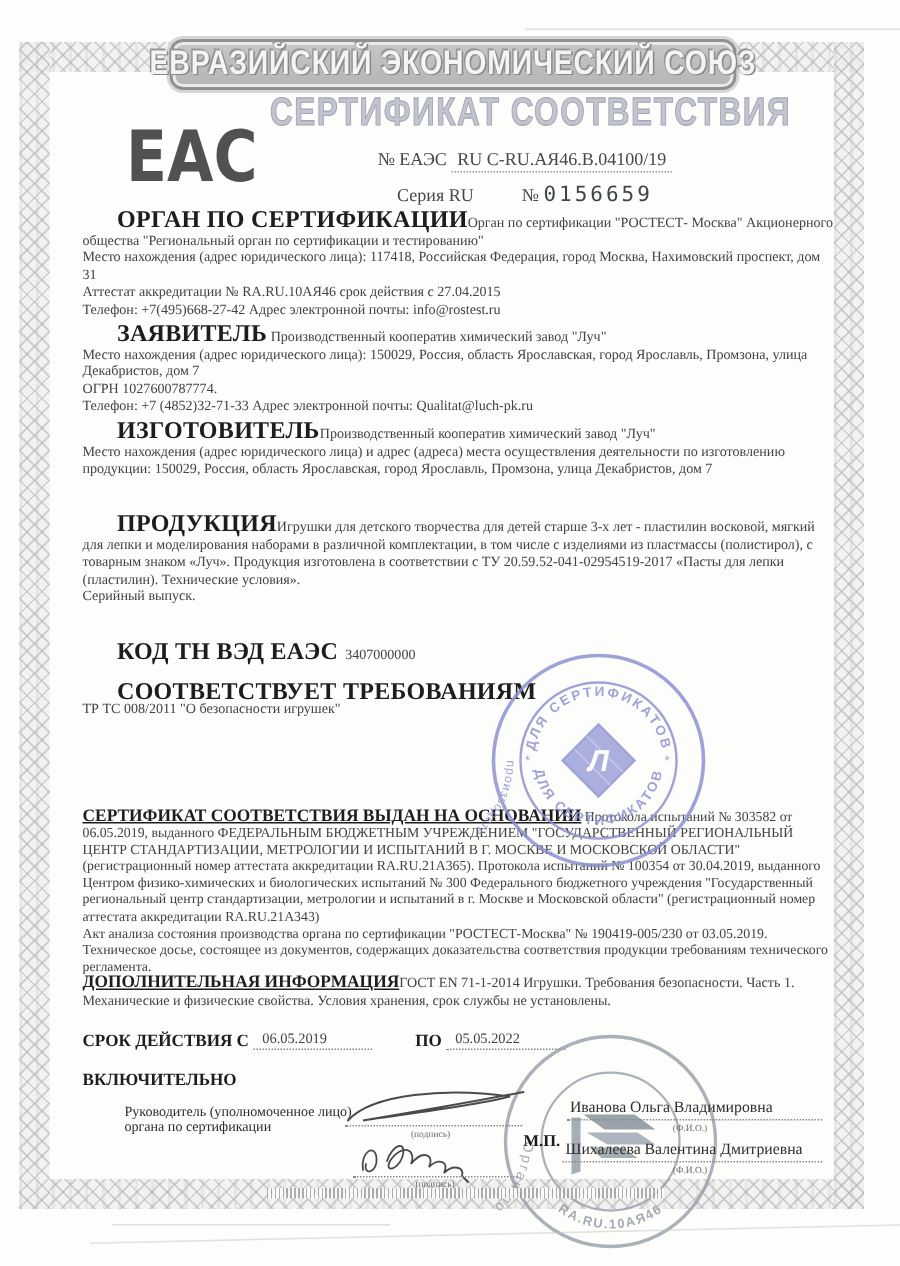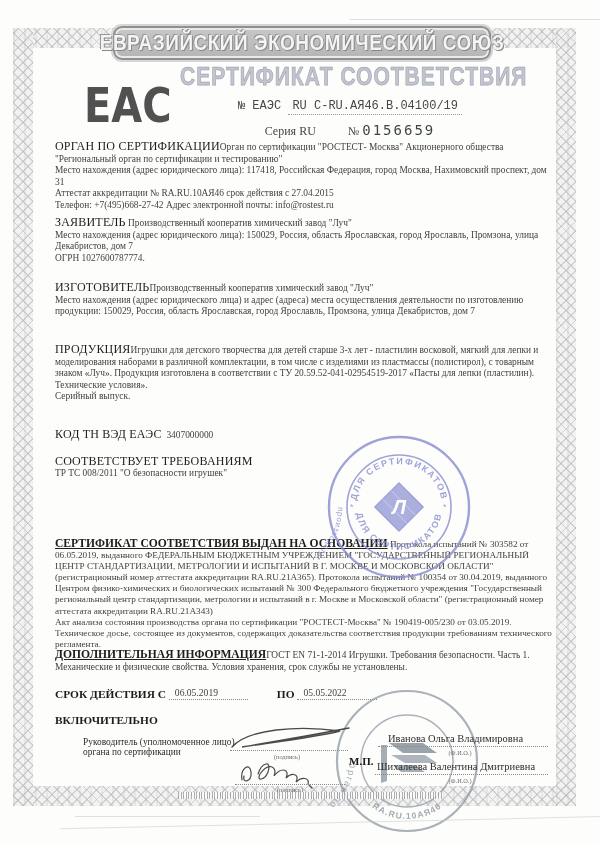--- a/index.html
+++ b/index.html
@@ -27,28 +27,28 @@
           text-shadow:0 0 1px #7e7e7e,1px 1px 0 #8a8a8a,-1px -1px 0 #9a9a9a;}
 
   .eac{position:absolute;left:84px;top:74px;width:70px;height:62px;
        font-family:"DejaVu Sans", sans-serif;font-weight:bold;font-size:40px;color:#515151;
        letter-spacing:0px;transform:scaleY(1.18);line-height:62px;text-align:center;}
 
   .doc-title{position:absolute;left:180px;top:64px;width:340px;text-align:center;
        font-family:"Liberation Sans", sans-serif;font-weight:bold;font-size:21px;
        color:#c2c5cf;-webkit-text-stroke:.6px #a3a7b4;letter-spacing:1px;transform:scaleY(1.25);
        white-space:nowrap;}
-  .cert-no{position:absolute;left:180px;top:99px;width:340px;text-align:center;font-size:12px;color:#474747;font-family:Liberation Mono, monospace;}
+  .cert-no{position:absolute;left:180px;top:99px;width:340px;text-align:center;font-size:12px;color:#474747;}
   .cert-no .val{border-bottom:1px dotted #999;padding:0 4px 1px 4px;}
   .series-row{position:absolute;left:180px;top:122px;width:340px;text-align:center;font-size:12px;color:#474747;}
   .series-row .gap{display:inline-block;width:26px;}
   .serial{font-family:"DejaVu Sans Mono", monospace;font-size:14px;letter-spacing:2px;color:#3e473f;}
 
   .sec{position:absolute;left:55px;width:501px;font-size:9.4px;line-height:11.6px;color:#424242;}
-  .sec .h{font-weight:normal;font-size:12px;color:#1d1d1d;letter-spacing:.2px;}
+  .sec .h{font-weight:bold;font-size:16px;color:#1d1d1d;letter-spacing:.2px;margin-left:23px;}
   .sec .h-big{font-weight:bold;font-size:11.6px;color:#1d1d1d;text-decoration:underline;}
   .tight{font-size:9.2px;line-height:11.1px;}
 
   .validity{position:absolute;left:55px;top:688px;width:480px;font-size:11.4px;font-weight:bold;color:#1d1d1d;}
   .validity .date{font-weight:normal;font-size:9.6px;color:#424242;border-bottom:1px dotted #888;
                   display:inline-block;padding:0 30px 1px 6px;position:relative;top:-2px;}
   .validity .to-label{margin-left:26px;}
   .incl{position:absolute;left:55px;top:714px;font-size:11.4px;font-weight:bold;color:#1d1d1d;}
 
   .sig-label{position:absolute;left:83px;width:160px;font-size:9.4px;line-height:10px;color:#2c2c2c;}
@@ -97,20 +97,21 @@
     <div><span class="h">ОРГАН ПО СЕРТИФИКАЦИИ</span><span>Орган по сертификации "РОСТЕСТ- Москва" Акционерного общества "Региональный орган по сертификации и тестированию"</span></div>
     <div>Место нахождения (адрес юридического лица): 117418, Российская Федерация, город Москва, Нахимовский проспект, дом 31</div>
     <div>Аттестат аккредитации № RA.RU.10АЯ46 срок действия с 27.04.2015</div>
     <div>Телефон: +7(495)668-27-42 Адрес электронной почты: info@rostest.ru</div>
   </div>
 
   <div class="sec" style="top:217px;">
     <div><span class="h">ЗАЯВИТЕЛЬ</span> <span>Производственный  кооператив химический завод  "Луч"</span></div>
     <div>Место нахождения (адрес юридического лица): 150029, Россия, область Ярославская, город Ярославль, Промзона, улица Декабристов, дом 7</div>
     <div>ОГРН 1027600787774.</div>
+    <div>Телефон: +7 (4852)32-71-33 Адрес электронной почты: Qualitat@luch-pk.ru</div>
   </div>
 
   <div class="sec" style="top:282px;">
     <div><span class="h">ИЗГОТОВИТЕЛЬ</span><span>Производственный кооператив химический завод "Луч"</span></div>
     <div>Место нахождения (адрес юридического лица) и адрес (адреса) места осуществления деятельности по изготовлению продукции: 150029, Россия, область Ярославская, город Ярославль, Промзона, улица Декабристов, дом 7</div>
   </div>
 
   <div class="sec" style="top:344px;">
     <div><span class="h">ПРОДУКЦИЯ</span><span>Игрушки для детского творчества для детей старше 3-х лет - пластилин восковой, мягкий для лепки и моделирования наборами в различной комплектации, в том числе с изделиями из пластмассы (полистирол), с товарным знаком «Луч». Продукция изготовлена в соответствии с ТУ 20.59.52-041-02954519-2017 «Пасты для лепки (пластилин). Технические условия».</span></div>
     <div>Серийный выпуск.</div>
@@ -194,21 +195,21 @@
   <svg style="position:absolute;left:228px;top:723px;" width="125" height="32" viewBox="0 0 125 32">
     <path d="M4,24 C20,6 70,2 112,8 C90,14 40,20 14,24 C50,18 95,10 121,5" fill="none" stroke="#4a4a4a" stroke-width="1.3" stroke-linecap="round"></path>
   </svg>
   <svg style="position:absolute;left:238px;top:758px;" width="115" height="34" viewBox="0 0 115 34">
     <path d="M4,22 C2,10 12,4 13,14 C14,24 4,26 6,18 M20,16 C24,4 34,2 30,14 C27,22 18,24 22,16 C30,4 40,8 36,18 C44,8 52,12 48,20 C54,14 62,16 58,24 C64,18 72,20 70,26 L74,30" fill="none" stroke="#4a4a4a" stroke-width="1.2" stroke-linecap="round"></path>
   </svg>
 
   <div class="sig-label" style="top:737px;">Руководитель (уполномоченное лицо) органа по сертификации</div>
   <div class="sig-line" style="left:230px;top:750px;width:118px;"></div>
   <div class="caption" style="left:252px;top:753px;width:70px;">(подпись)</div>
-  <div class="fio-name" style="left:388px;top:733px;">Иванова Ольга Владимировна</div>
+  <div class="fio-name" style="left:380px;top:733px;">Иванова Ольга Владимировна</div>
   <div class="sig-line" style="left:378px;top:746px;width:170px;"></div>
   <div class="caption" style="left:420px;top:749px;width:80px;">(Ф.И.О.)</div>
 
   <div class="mp">М.П.</div>
 
   <div class="sig-line" style="left:235px;top:784px;width:110px;"></div>
   <div class="caption" style="left:255px;top:786px;width:70px;">(подпись)</div>
   <div class="fio-name" style="left:377px;top:761px;">Шихалеева Валентина Дмитриевна</div>
   <div class="sig-line" style="left:375px;top:774px;width:173px;"></div>
   <div class="caption" style="left:420px;top:777px;width:80px;">(Ф.И.О.)</div>

